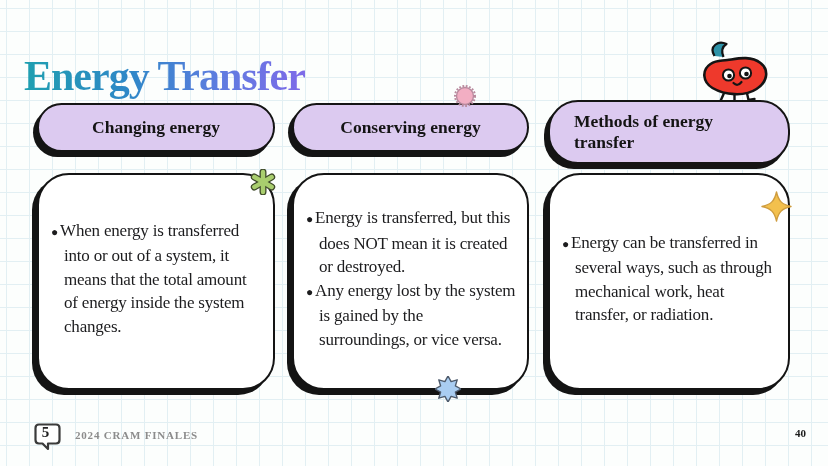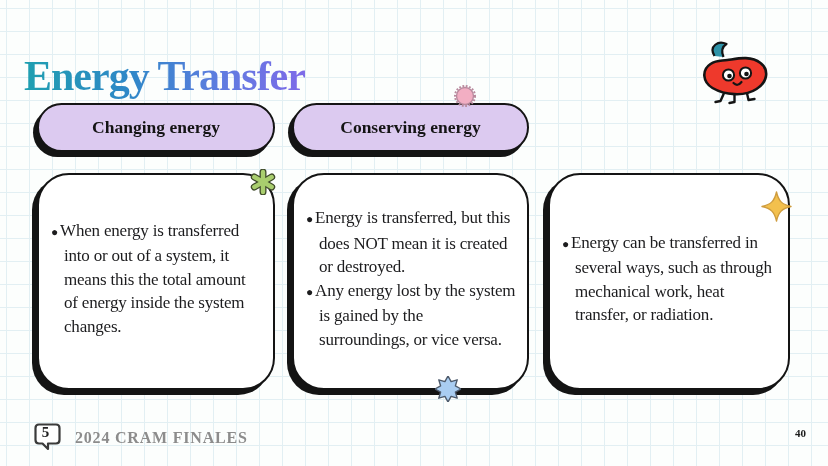--- a/index.html
+++ b/index.html
@@ -54,21 +54,21 @@
   }
   .box li::before{content:"●";font-size:12px;margin-right:2px;}
   .deco{position:absolute;}
   .footer-logo{position:absolute;left:32px;top:421px;width:32px;height:32px;}
   .footer-logo .num{
     position:absolute;left:0;top:3px;width:27px;text-align:center;
     font-size:15px;font-weight:700;color:#222;
   }
   .footer-text{
     position:absolute;left:75px;top:429px;
-    font-size:16px;font-weight:600;color:#8c8c8c;letter-spacing:0.8px;
+    font-size:11px;font-weight:600;color:#8c8c8c;letter-spacing:0.8px;
   }
   .page-number{
     position:absolute;right:22px;top:427px;
     font-size:11px;font-weight:700;color:#1c1c1c;
   }
 </style>
 </head>
 <body>
 
 <div class="slide">
@@ -89,38 +89,41 @@
     <circle cx="56" cy="38" r="2.3" fill="#141414"></circle>
     <path d="M43 47 Q47 51 51 46" fill="none" stroke="#141414" stroke-width="2.2" stroke-linecap="round"></path>
   </svg>
 
   <div class="col" style="left:37px;width:238px;">
     <div class="pill">
       <span>Changing energy</span>
     </div>
     <div class="box">
       <ul>
-        <li>When energy is transferred into or out of a system, it means this the total amount of energy inside the system changes.</li>
+        <li>When energy is transferred into or out of a system, it means that the total amount of energy inside the system changes.</li>
       </ul>
     </div>
   </div>
 
   <div class="col" style="left:292px;width:237px;">
     <div class="pill">
       <span>Conserving energy</span>
     </div>
     <div class="box">
       <ul>
         <li>Energy is transferred, but this does NOT mean it is created or destroyed.</li>
         <li>Any energy lost by the system is gained by the surroundings, or vice versa.</li>
       </ul>
     </div>
   </div>
 
   <div class="col" style="left:548px;width:242px;">
+    <div class="pill left">
+      <span>Methods of energy transfer</span>
+    </div>
     <div class="box">
       <ul>
         <li>Energy can be transferred in several ways, such as through mechanical work, heat transfer, or radiation.</li>
       </ul>
     </div>
   </div>
 
   <svg class="deco" style="left:453px;top:84px;width:24px;height:24px;z-index:3;" viewBox="0 0 24 24">
     <circle cx="12" cy="12" r="8.5" fill="#f2aec3" stroke="#b98a9e" stroke-width="1.4"></circle>
     <circle cx="12" cy="12" r="10" fill="none" stroke="#b98a9e" stroke-width="2" stroke-dasharray="1.8 1.6"></circle>

